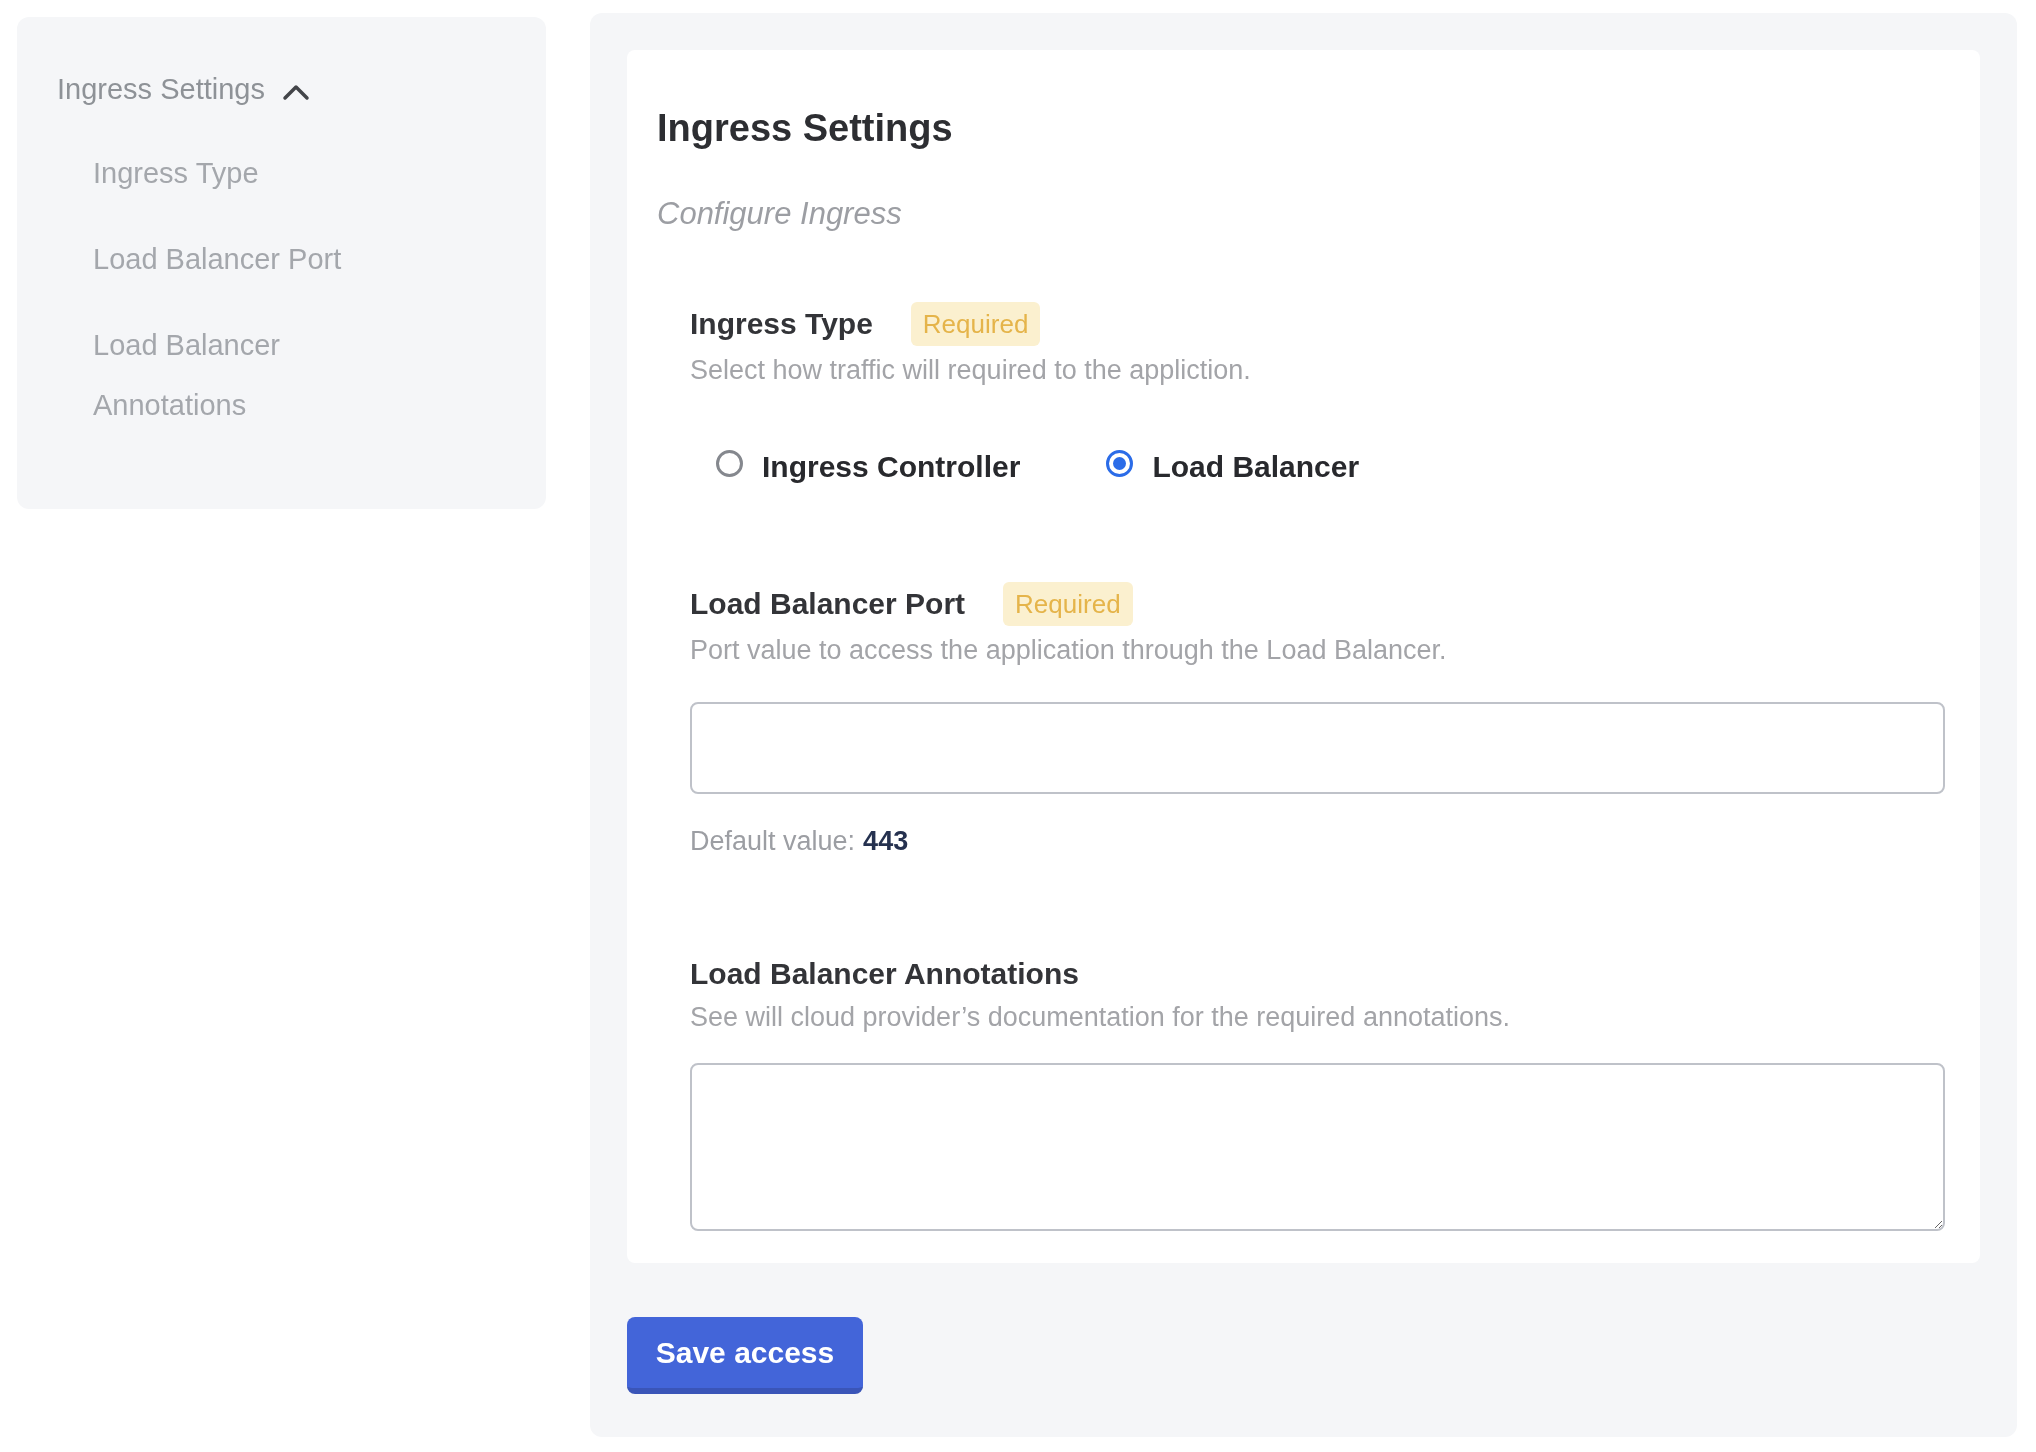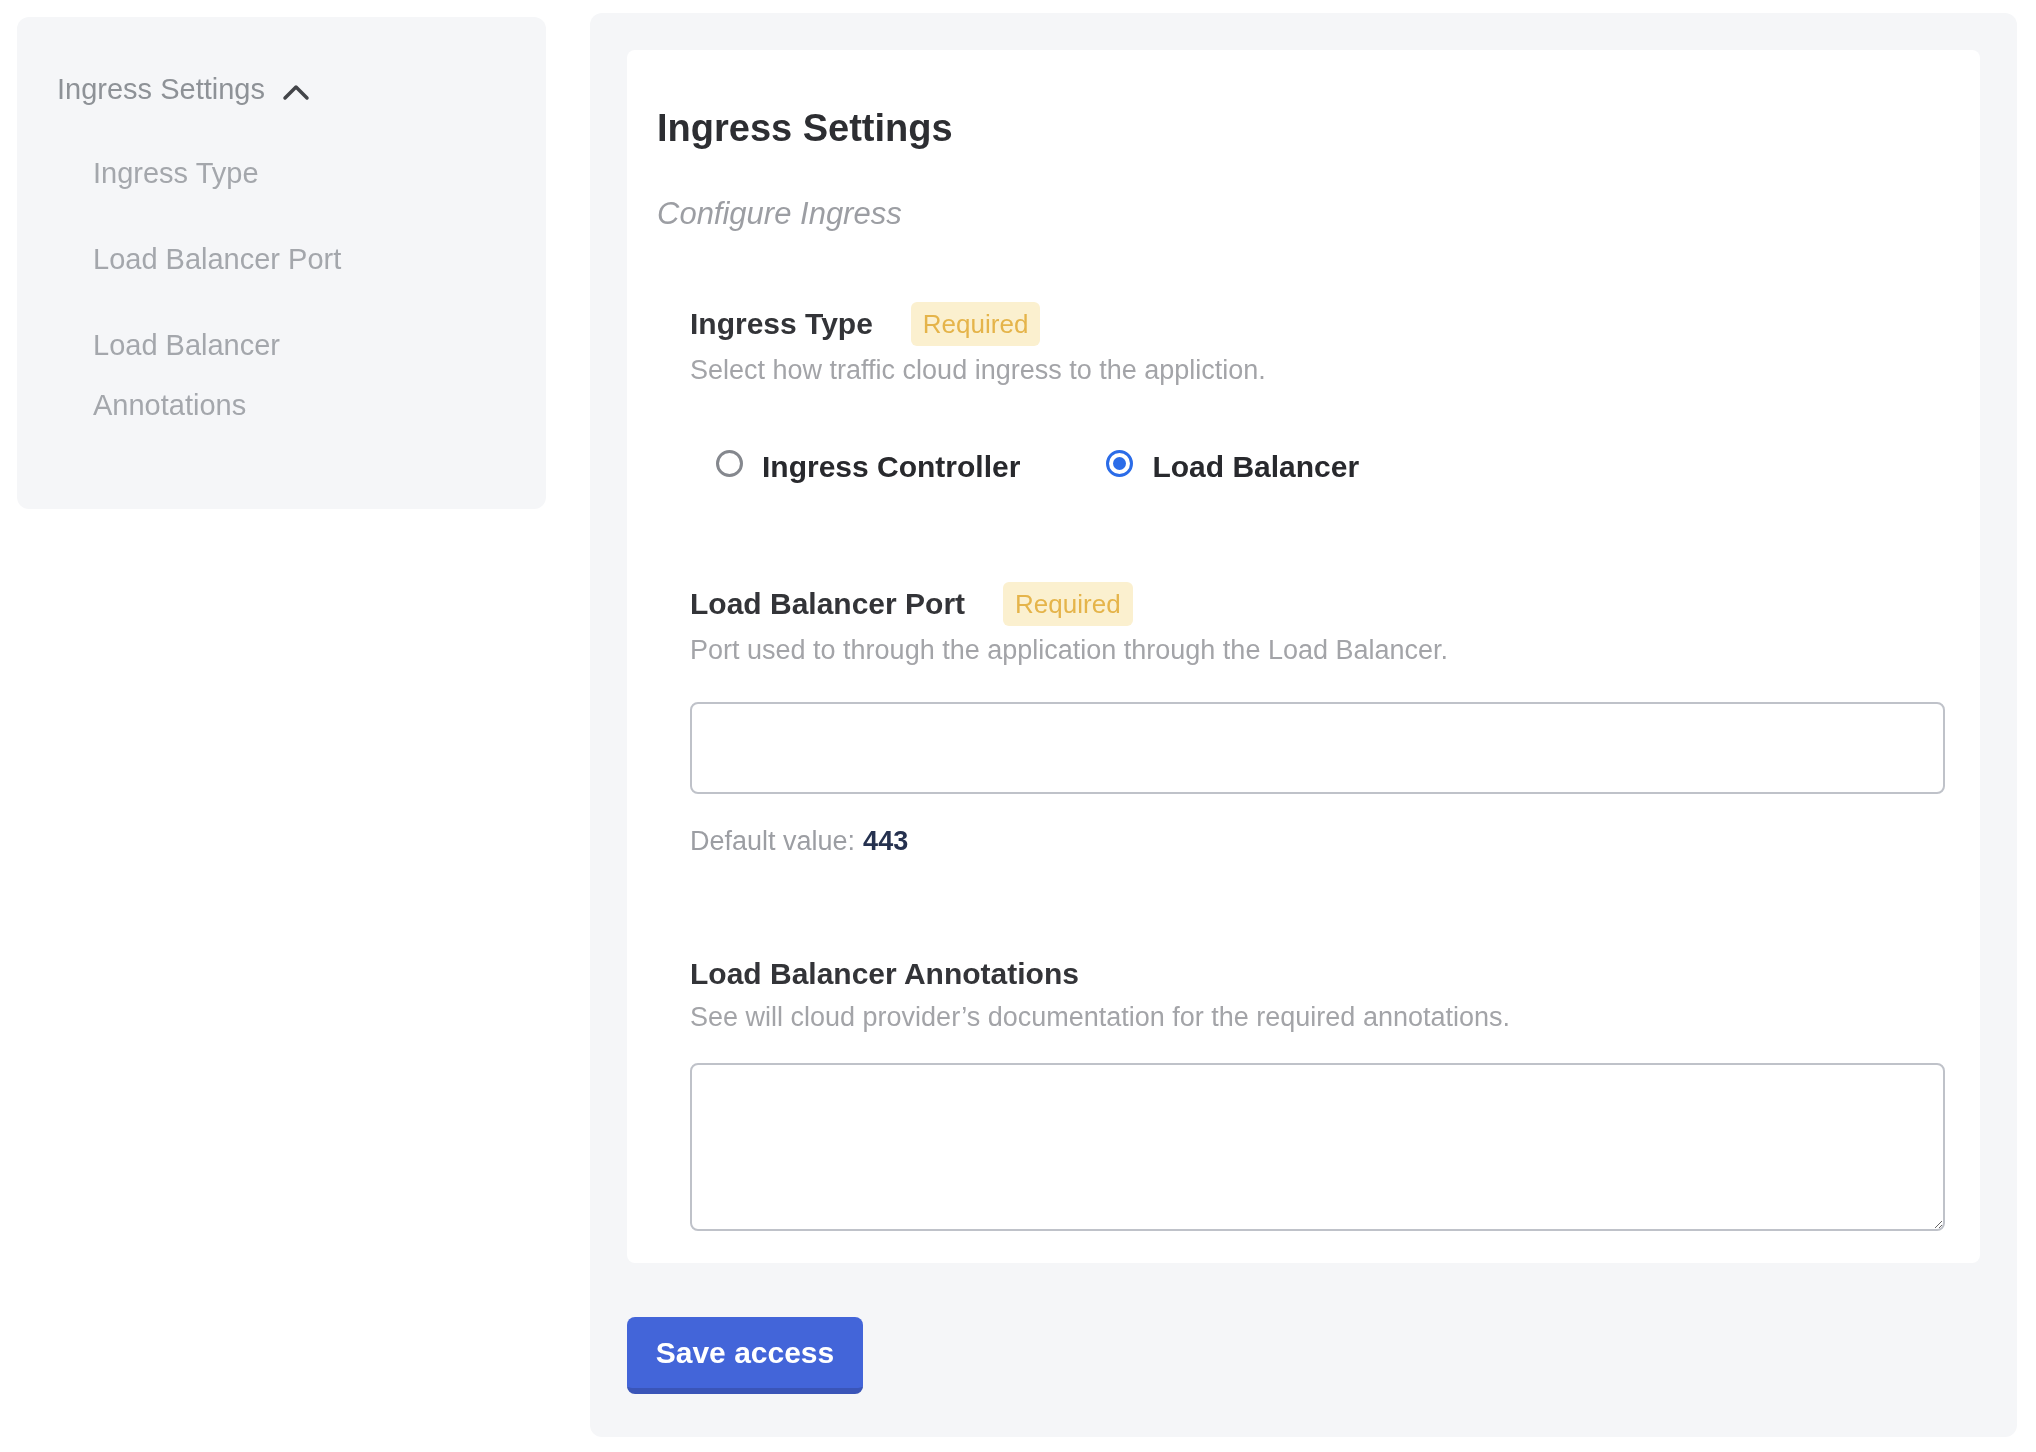--- a/index.html
+++ b/index.html
@@ -182,39 +182,39 @@
   <div class="config-card">
 
     <h1 class="card-title">Ingress Settings</h1>
     <div class="card-subtitle">Configure Ingress</div>
 
     <section class="section section-1">
       <div class="section-title-row">
         <span class="section-title">Ingress Type</span>
         <span class="required-badge">Required</span>
       </div>
-      <div class="section-help">Select how traffic cloud ingress to the appliction.</div>
+      <div class="section-help">Select how traffic will required to the appliction.</div>
       <div class="radio-row">
         <label class="radio-option">
           <span class="radio-circle"></span>
           <span class="radio-label">Ingress Controller</span>
         </label>
         <label class="radio-option">
           <span class="radio-circle checked"></span>
           <span class="radio-label">Load Balancer</span>
         </label>
       </div>
     </section>
 
     <section class="section section-2">
       <div class="section-title-row">
         <span class="section-title">Load Balancer Port</span>
         <span class="required-badge">Required</span>
       </div>
-      <div class="section-help">Port used to through the application through the Load Balancer.</div>
+      <div class="section-help">Port value to access the application through the Load Balancer.</div>
       <input class="port-input" type="text" value="" style="">
       <div class="default-row">
         <span>Default value:</span><span class="default-value">443</span>
       </div>
     </section>
 
     <section class="section section-3">
       <div class="section-title-row">
         <span class="section-title">Load Balancer Annotations</span>
       </div>

